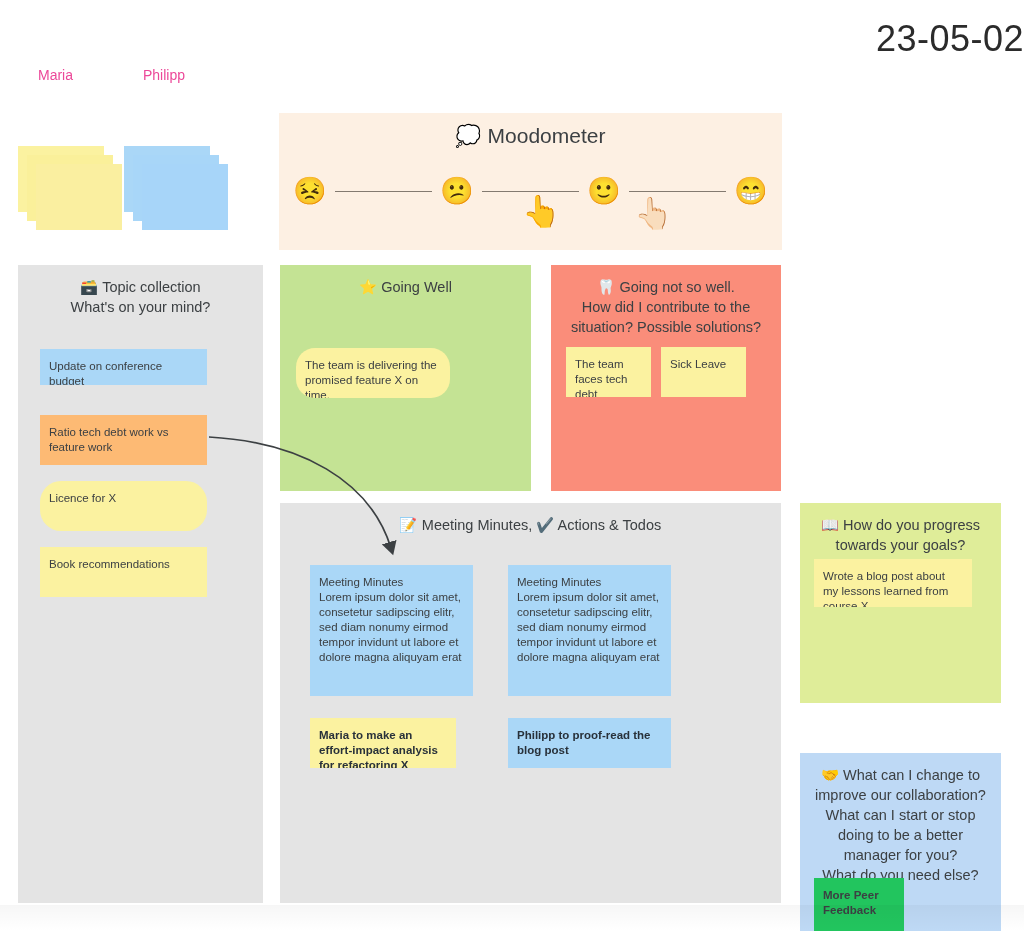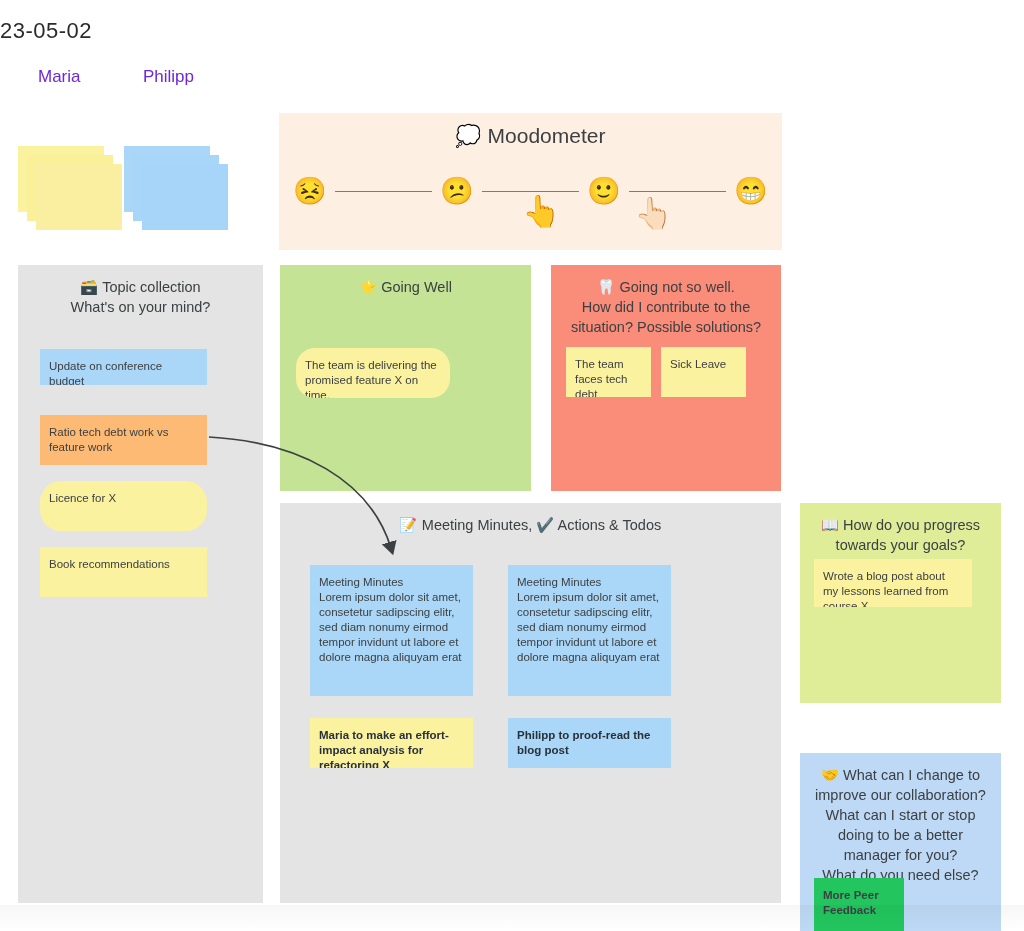--- a/index.html
+++ b/index.html
@@ -16,30 +16,30 @@
     width: 1024px;
     height: 931px;
     background: #ffffff;
   }
 
   
   .page-title {
     position: absolute;
     left: 0; top: 18px;
     width: 1024px;
-    text-align: left;
-    font-size: 22px;
+    text-align: right;
+    font-size: 36px;
     font-weight: 400;
     color: #2b2b2b;
     letter-spacing: 0.5px;
   }
   .participant {
     position: absolute;
-    font-size: 17px;
-    color: #6d28d9;
+    font-size: 14px;
+    color: #ec4899;
     font-weight: 400;
   }
   #participant-0 { left: 38px; top: 67px; }
   #participant-1 { left: 143px; top: 67px; }
 
   
   .stack { position: absolute; }
   .stack .sheet {
     position: absolute;
     width: 86px; height: 66px;
@@ -139,21 +139,21 @@
 
   
   #panel-feedback { left: 800px; top: 265px; width: 201px; height: 226px; background: #fcd163; }
   #feedback-note-0 { left: 14px; top: 72px;  width: 158px; height: 50px; background: #aad7f7; }
   #feedback-note-1 { left: 14px; top: 132px; width: 158px; height: 50px; background: #fbf2a0; }
 
   
   #panel-minutes { left: 280px; top: 503px; width: 501px; height: 400px; background: #e4e4e4; }
   #minutes-note-0 { left: 30px;  top: 62px;  width: 163px; height: 131px; background: #aad7f7; }
   #minutes-note-1 { left: 228px; top: 62px;  width: 163px; height: 131px; background: #aad7f7; }
-  #minutes-note-2 { left: 30px;  top: 215px; width: 163px; height: 50px;  background: #fbf2a0; }
+  #minutes-note-2 { left: 30px;  top: 215px; width: 146px; height: 50px;  background: #fbf2a0; }
   #minutes-note-3 { left: 228px; top: 215px; width: 163px; height: 50px;  background: #aad7f7; }
 
   
   #panel-goals { left: 800px; top: 503px; width: 201px; height: 200px; background: #dfed99; }
   #goals-note-0 { left: 14px; top: 56px; width: 158px; height: 48px; background: #fbf2a0; }
 
   
   #panel-collab { left: 800px; top: 717px; width: 201px; height: 186px; background: #bed9f5; margin-top: 36px; }
   #collab-note-0 { left: 14px; top: 125px; width: 90px; height: 60px; background: #22c55e; font-weight: bold; }
 

